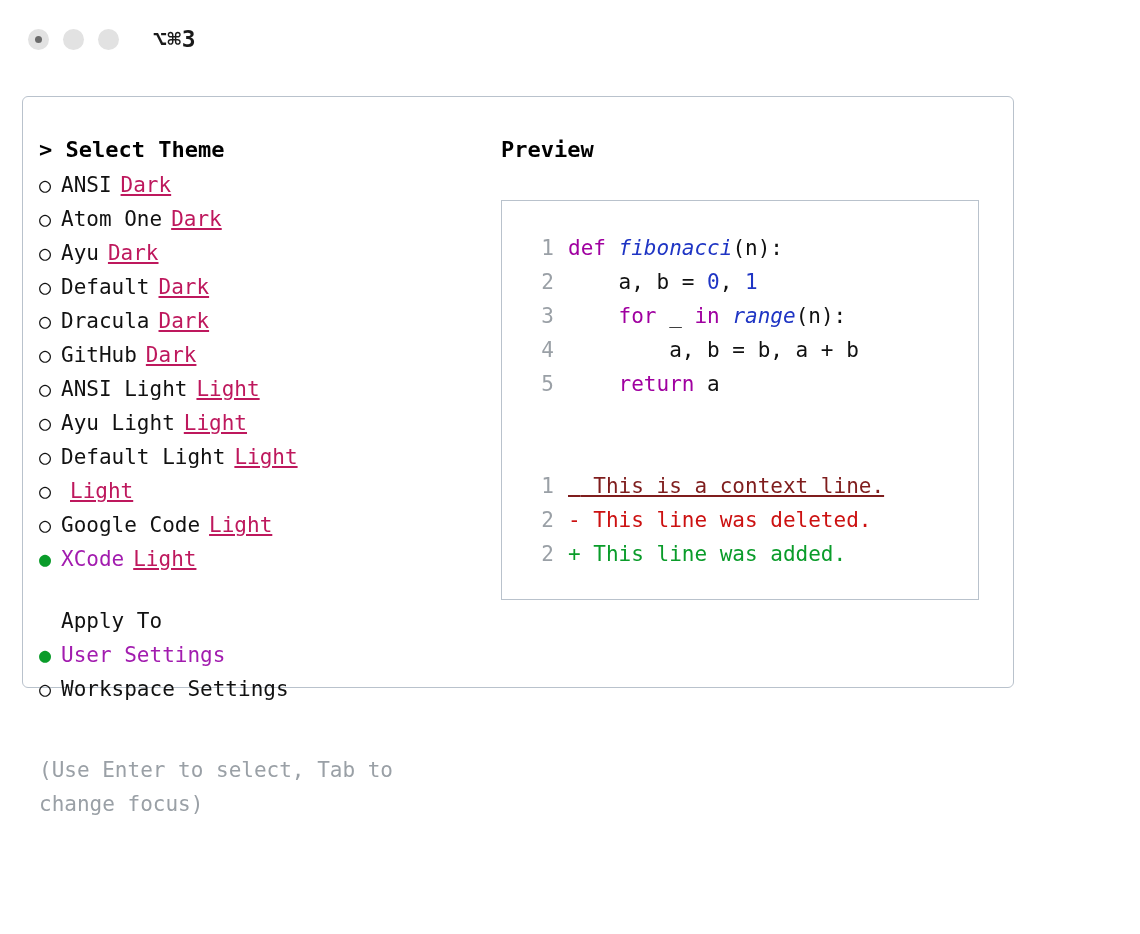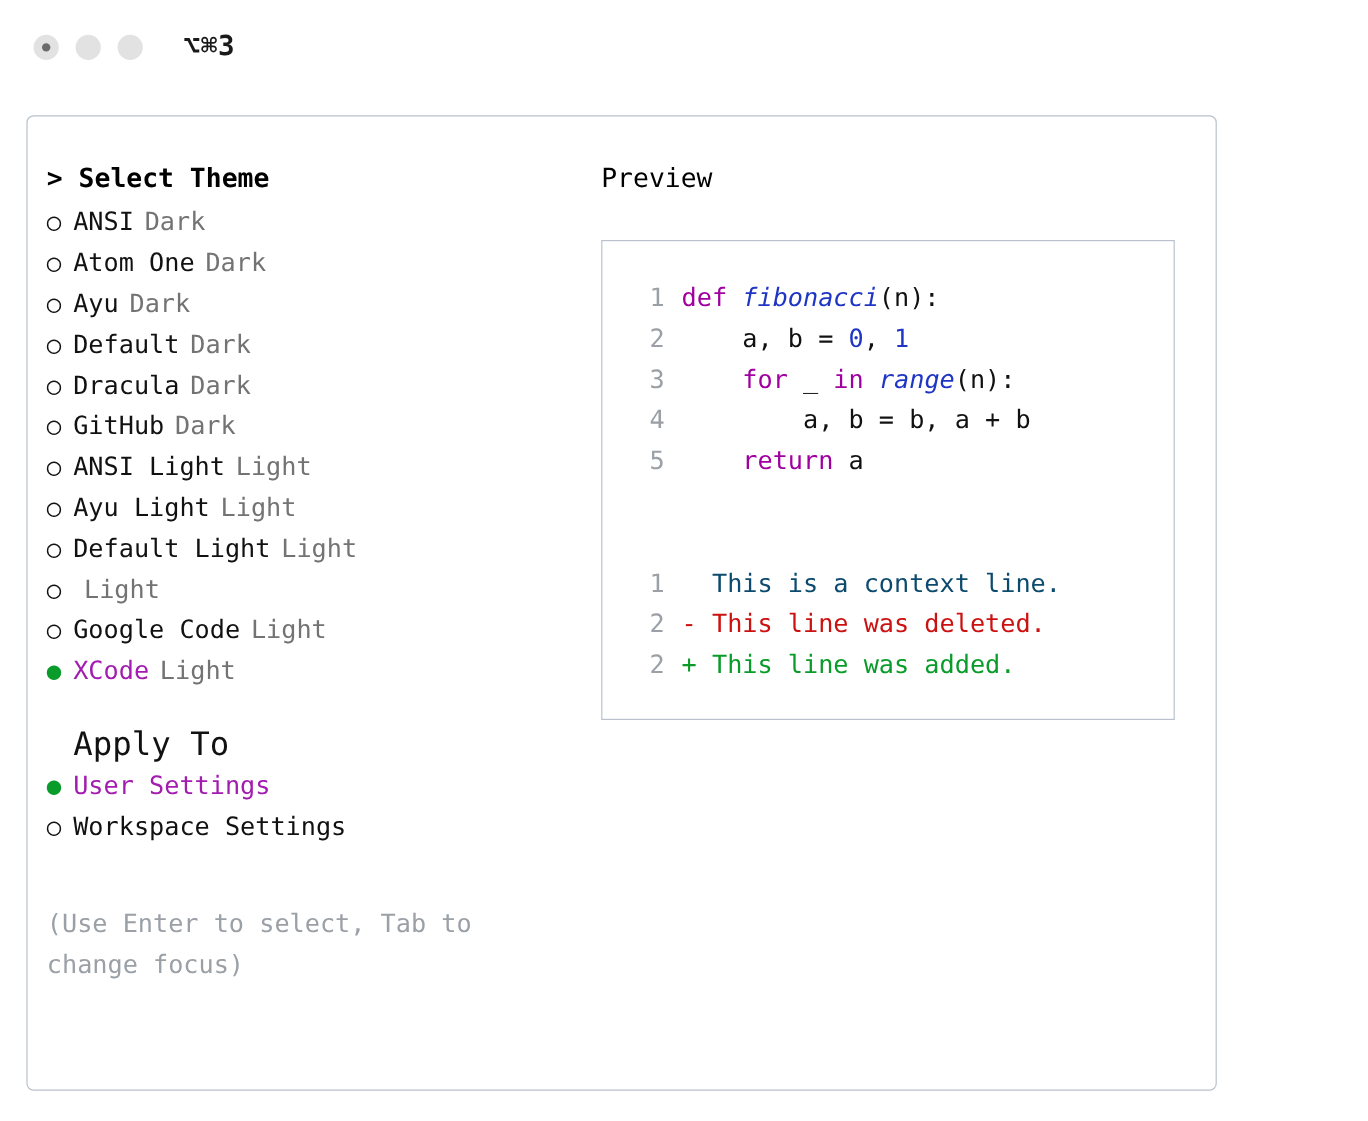--- a/index.html
+++ b/index.html
@@ -56,21 +56,21 @@
     font-weight: bold;
     color: #1a1a1a;
     letter-spacing: 0.5px;
   }
   
   .panel {
     position: absolute;
     left: 22px;
     top: 96px;
     width: 992px;
-    height: 813px;
+    height: 592px;
     border: 1px solid #b9c2cc;
     border-radius: 6px;
     box-sizing: border-box;
     background: #ffffff;
   }
   .panel-inner {
     display: flex;
     padding: 40px 0 0 0;
     box-sizing: border-box;
     height: 100%;
@@ -108,44 +108,45 @@
     color: #111111;
     flex: none;
   }
   .bullet.sel {
     color: #0a9c2a;
   }
   .opt-label.sel {
     color: #a21caf;
   }
   .variant {
-    color: #737373;
+    color: #be185d;
     margin-left: 9px;
+    text-decoration: underline;
   }
   .spacer-lg { height: 28px; }
   .apply-title {
-    font-size: 27px;
+    font-size: 21px;
     color: #111111;
     padding-left: 22px;
     line-height: 34px;
     white-space: pre;
   }
   .hint {
     margin-top: 47px;
     font-size: 21px;
     line-height: 34px;
     color: #9aa0a6;
     width: 420px;
     white-space: pre-wrap;
   }
   
   .preview-title {
     font-size: 22px;
     color: #000000;
-    font-weight: normal;
+    font-weight: bold;
     margin-bottom: 6px;
     white-space: pre;
   }
   .preview-box {
     margin-top: 38px;
     width: 478px;
     height: 400px;
     border: 1px solid #b9c2cc;
     box-sizing: border-box;
     background: #ffffff;
@@ -164,21 +165,21 @@
     flex: none;
     margin-right: 14px;
   }
   .blank-line { height: 34px; }
   .kw  { color: #a000a0; }
   .fn  { color: #1f35c4; font-style: italic; }
   .num { color: #1f35c4; }
   .plain { color: #111111; }
   .del { color: #cc1111; }
   .add { color: #0a9c2a; }
-  .ctx { color: #0c4a6e; }
+  .ctx { color: #7f1d1d; text-decoration: underline; }
 </style>
 </head>
 <body>
 
 <div class="window">
 
   <div class="titlebar">
     <div class="dots">
       <span class="dot">
           <span class="inner"></span>

